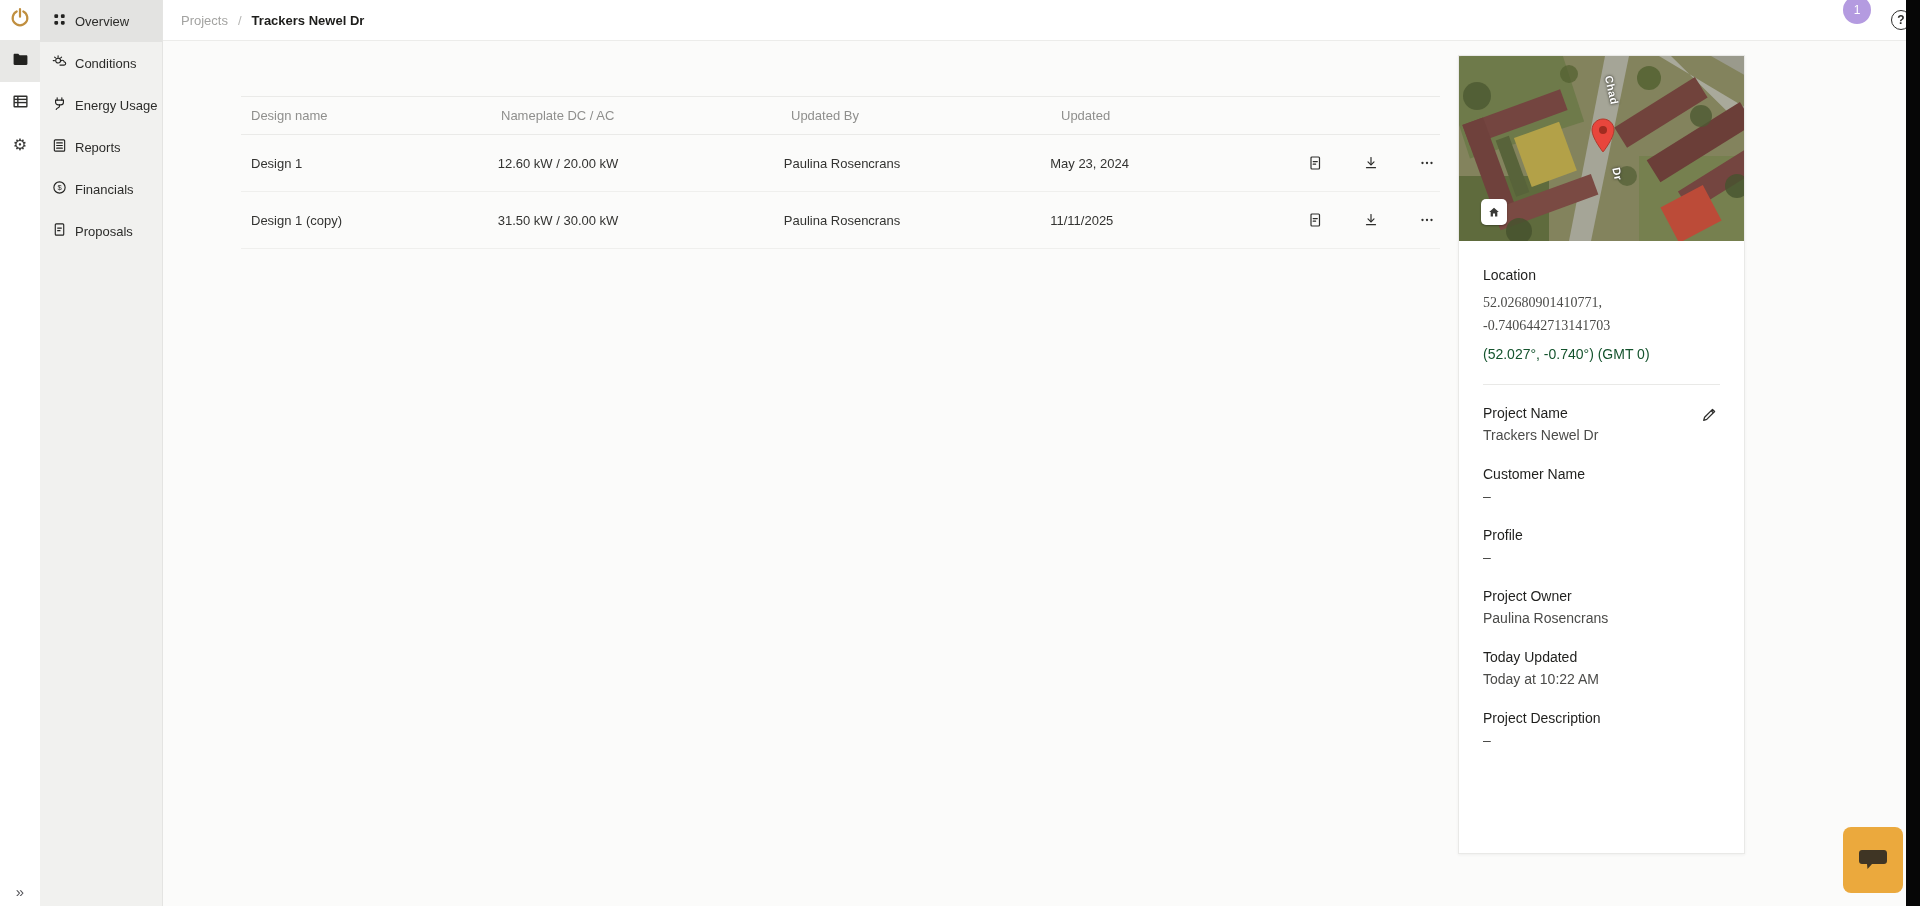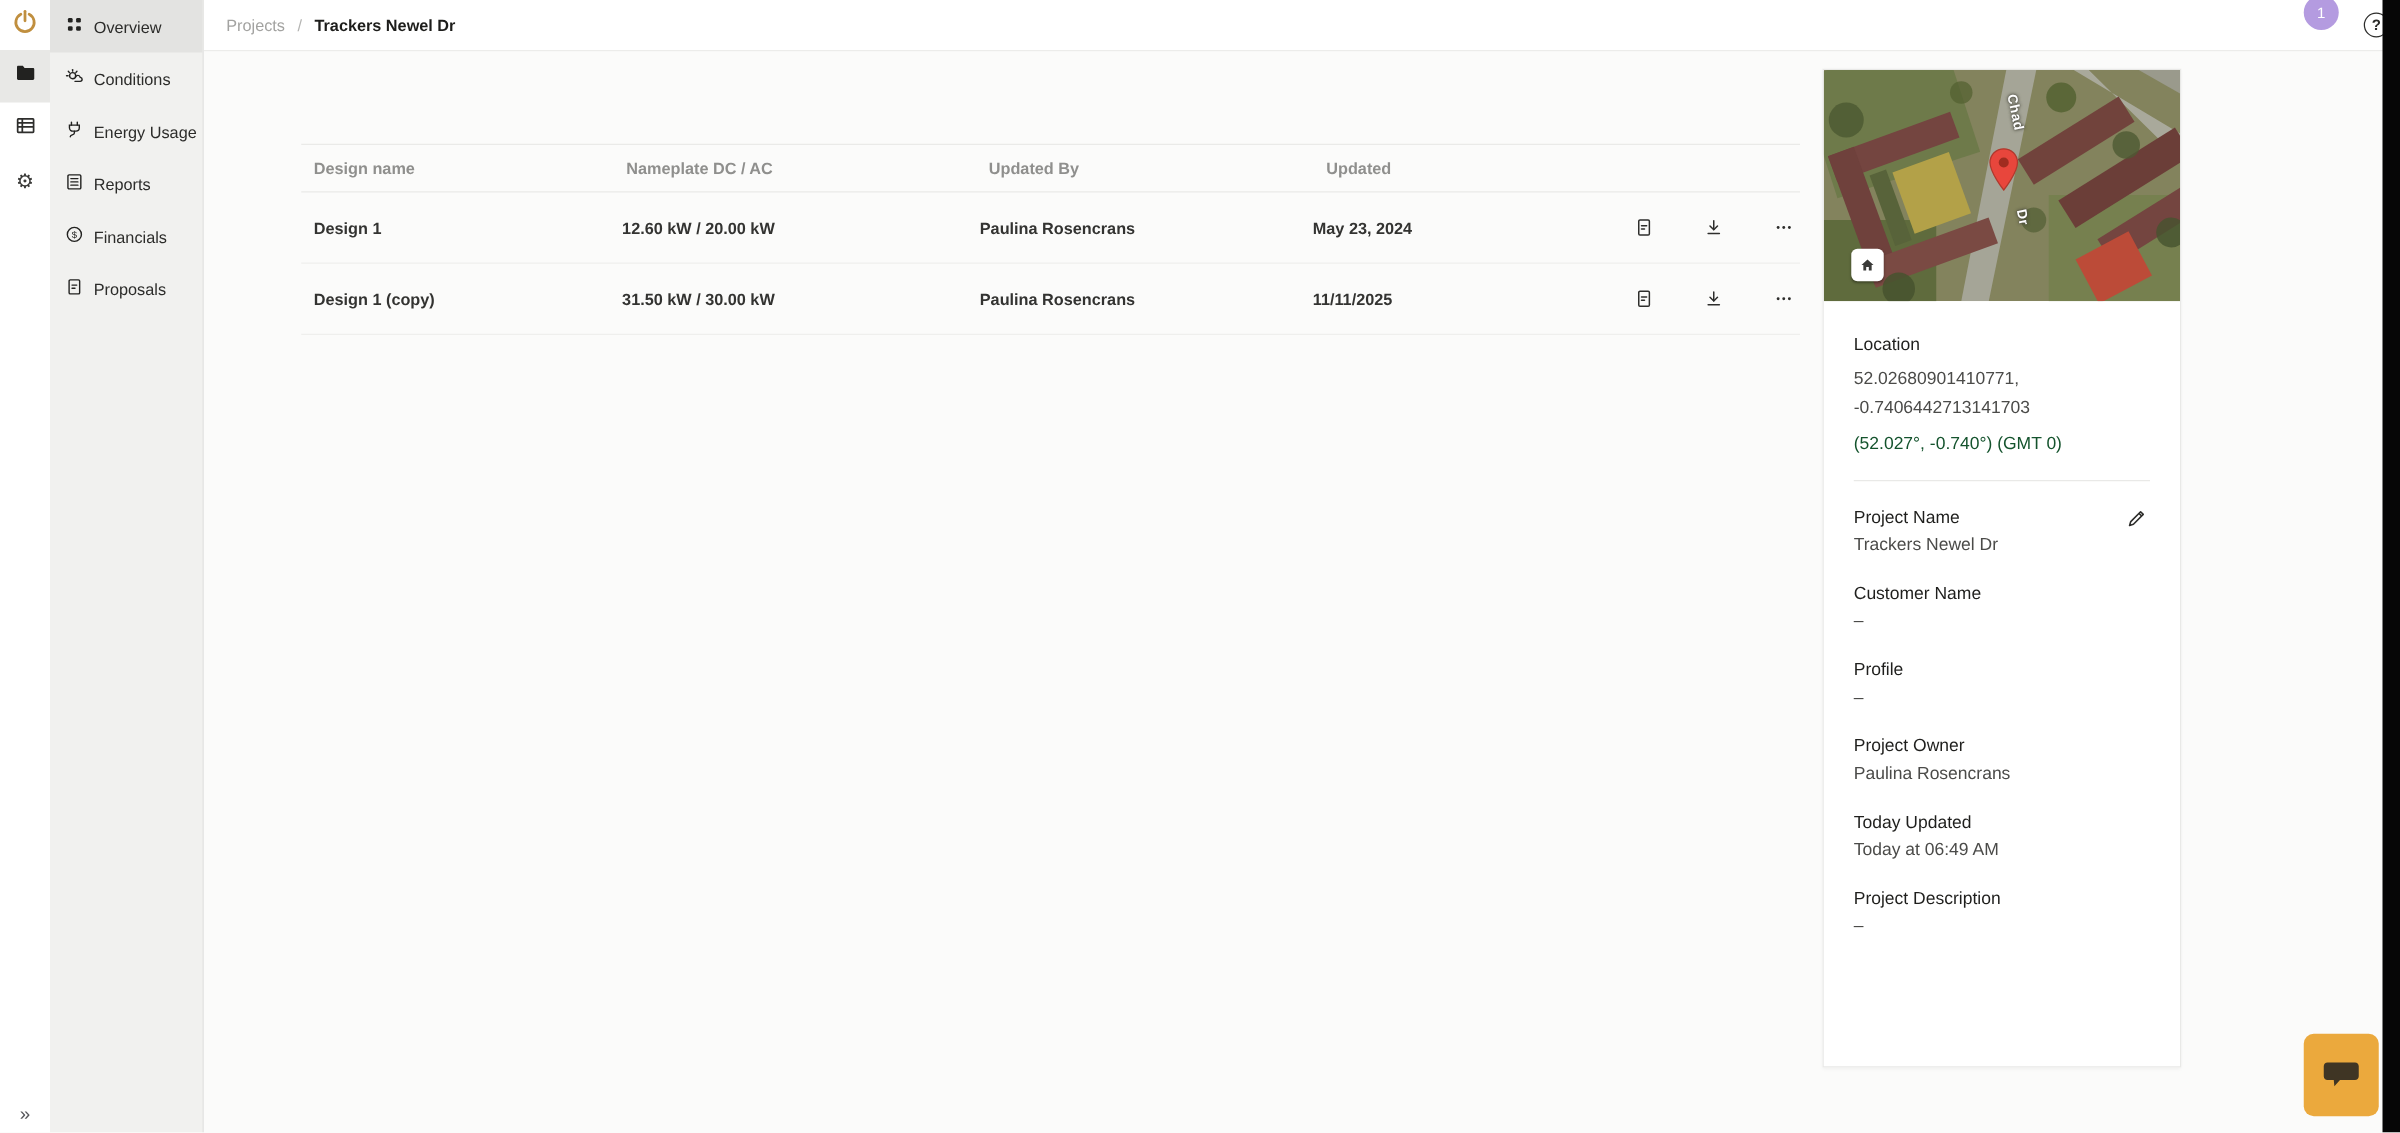--- a/index.html
+++ b/index.html
@@ -30,38 +30,38 @@
   .help-btn { position:absolute; right:9px; top:10px; width:20px; height:20px; border-radius:50%; border:1.6px solid #2c2c2a; color:#2c2c2a; font-size:12px; font-weight:600; display:flex; align-items:center; justify-content:center; background:#fff; cursor:pointer; }
 
   
   .main { position:absolute; left:163px; top:41px; width:1295px; bottom:0; background:#fbfbfa; }
   .main-inner { padding:26px 18px 0 78px; }
   .main-header { display:flex; align-items:flex-start; justify-content:space-between; }
   .page-title { font-size:30px; font-weight:500; letter-spacing:-0.3px; color:#1c1c1a; }
   .new-design-btn { margin-top:0; height:33px; padding:0 16px; background:#f2b13c; border:none; border-radius:4px; font-size:13px; font-weight:600; color:#26251c; display:flex; align-items:center; gap:7px; cursor:pointer; font-family:inherit; }
   .new-design-btn .plus { font-size:17px; font-weight:400; line-height:1; }
 
-  .table { margin-top:48px; border-top:1px solid #eaeae8;font-weight:bold; }
+  .table { margin-top:29px; border-top:1px solid #eaeae8; }
   .t-row { display:flex; align-items:center; }
   .t-head { height:38px; border-bottom:1px solid #eaeae8; color:#8f8f8d; font-size:13px; }
   .t-body-row { height:57px; border-bottom:1px solid #efefed; font-size:13px; color:#333331; }
   .c1 { width:260px; padding-left:10px; }
   .c2 { width:290px; }
   .c3 { width:270px; }
   .c4 { width:240px; }
   .c5 { flex:1; display:flex; justify-content:flex-start; gap:30px; padding-left:15px; align-items:center; }
   .row-action { width:26px; height:26px; display:flex; align-items:center; justify-content:center; cursor:pointer; border-radius:4px; }
 
   
   .panel { position:absolute; left:1458px; top:55px; width:287px; height:799px; background:#ffffff; border:1px solid #e9e9e7; box-shadow:0 1px 3px rgba(0,0,0,0.05); z-index:10; }
   .map { position:relative; width:100%; height:185px; overflow:hidden; cursor:pointer; }
   .panel-body { padding:26px 24px 0 24px; font-size:14px; }
   .p-label { font-weight:400; color:#1f1f1d; }
   .p-value { color:#4b4b49; margin-top:6px; }
-  .loc-coords { color:#4b4b49; margin-top:8px; line-height:23px; }
+  .loc-coords { color:#4b4b49; margin-top:8px; line-height:23px;font-family:Liberation Serif, serif; }
   .loc-rounded { color:#14532d; margin-top:9px; }
   .divider { border-top:1px solid #e9e9e7; margin:22px 0 20px 0; }
   .field { margin-bottom:23px; position:relative; }
   .edit-btn { position:absolute; right:-2px; top:-4px; width:26px; height:26px; display:flex; align-items:center; justify-content:center; cursor:pointer; }
 
   
   .chat-btn { position:absolute; left:1843px; top:827px; width:60px; height:66px; background:#eba93d; border:none; border-radius:8px; display:flex; align-items:center; justify-content:center; cursor:pointer; z-index:40; }
   .edge-strip { position:absolute; right:0; top:0; width:14px; height:906px; background:#060606; z-index:50; }
 
   .map-street { position:absolute; color:#fff; font-size:11px; font-weight:600; text-shadow:0 0 2px #44443a,0 0 3px #44443a; letter-spacing:0.5px; }
@@ -336,21 +336,21 @@
       <div class="p-value">–</div>
     </div>
 
     <div class="field">
       <div class="p-label">Project Owner</div>
       <div class="p-value">Paulina Rosencrans</div>
     </div>
 
     <div class="field">
       <div class="p-label">Today Updated</div>
-      <div class="p-value">Today at 06:49 AM</div>
+      <div class="p-value">Today at 10:22 AM</div>
     </div>
 
     <div class="field">
       <div class="p-label">Project Description</div>
       <div class="p-value">–</div>
     </div>
   </div>
 </aside>
 
 <button class="chat-btn">

